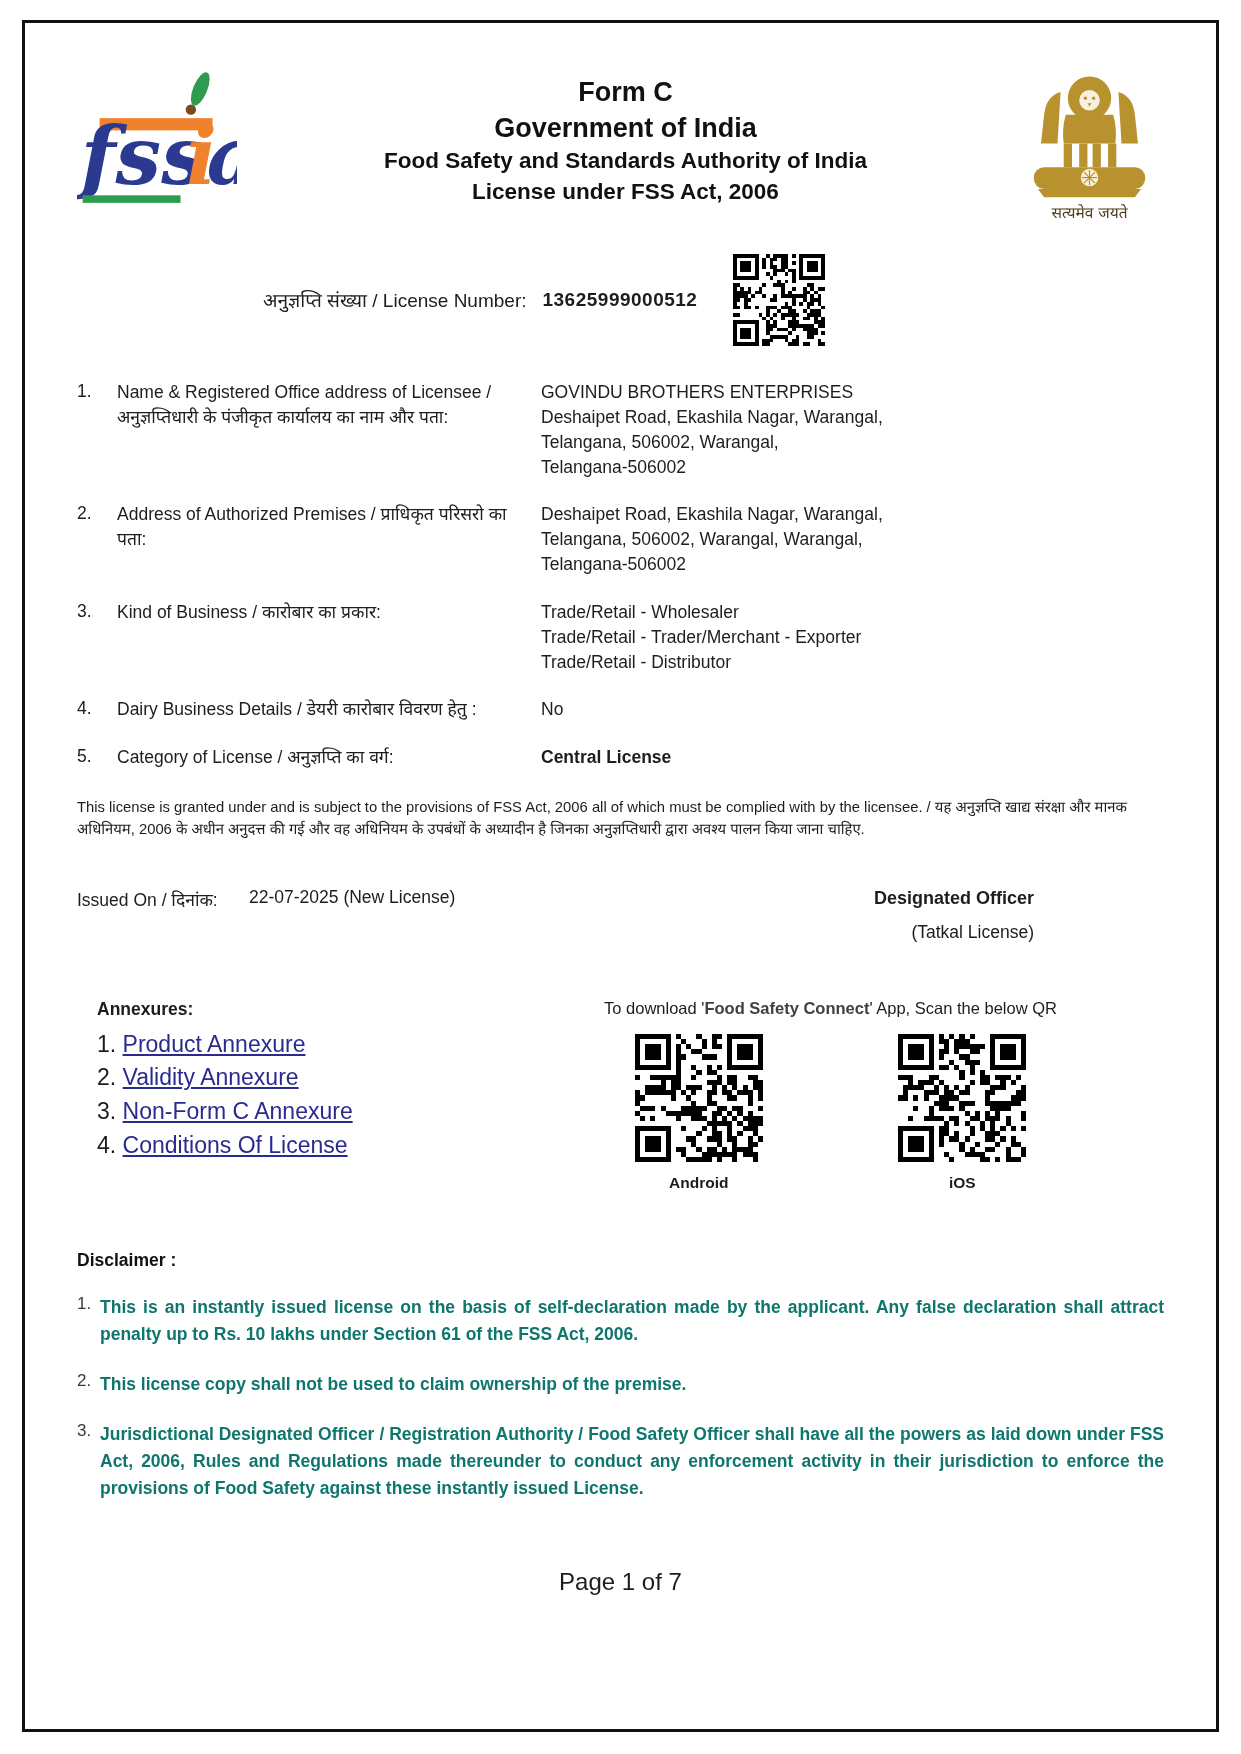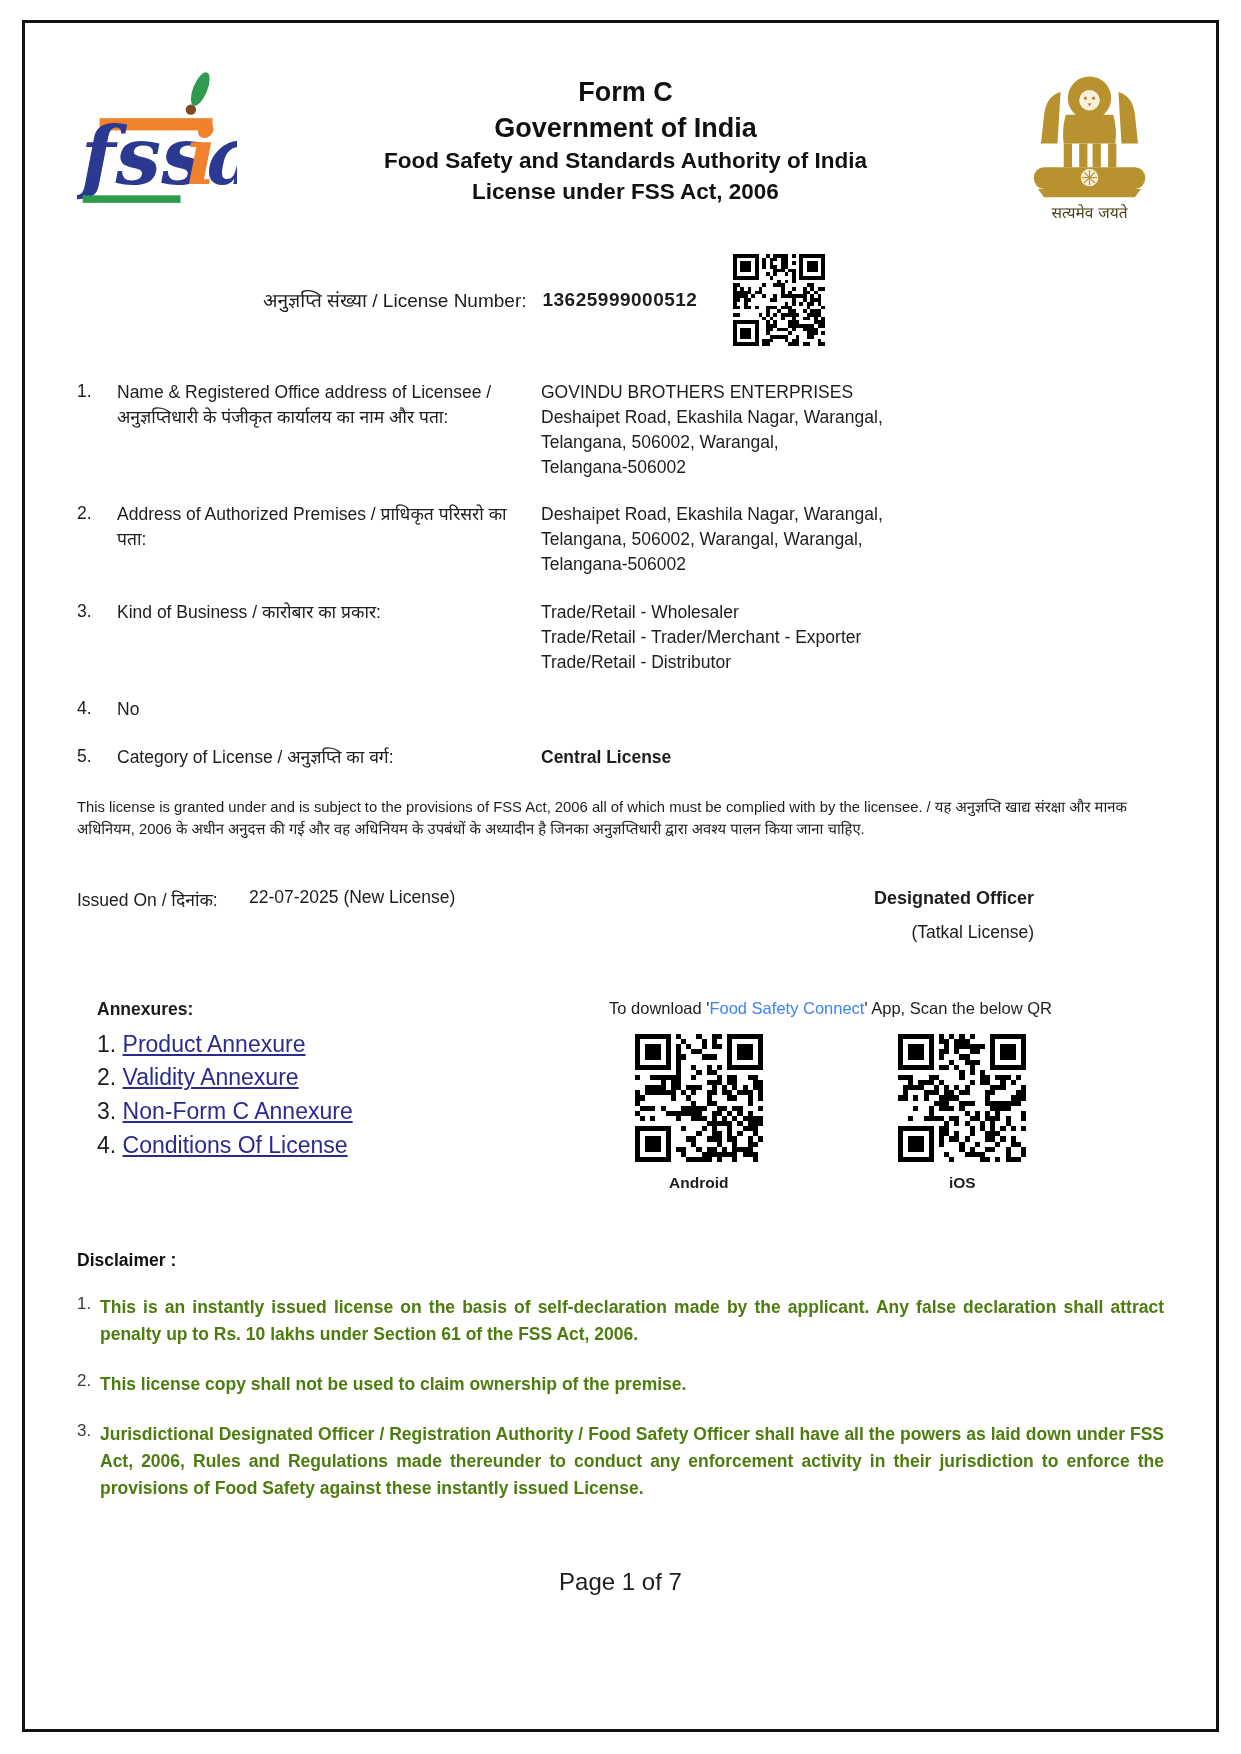--- a/index.html
+++ b/index.html
@@ -61,33 +61,33 @@
   .officer-sub { font-size: 17.5px; margin-top: 13px; white-space: nowrap; }
 
   
   .bottom-row { margin-top: 56px; display: flex; }
   .annexures { width: 490px; padding-left: 20px; }
   .annexures-heading { font-size: 17.5px; font-weight: bold; margin-bottom: 8px; }
   .annexure-item { font-size: 23px; line-height: 1.47; }
   .annexure-item a { color: #2b2b8e; text-decoration: underline; }
   .download { flex: 1; padding-right: 70px; }
   .download-line { font-size: 16.5px; text-align: center; white-space: nowrap; }
-  .download-line .app-name { color: #3b82f6; font-weight: normal; }
+  .download-line .app-name { color: #404040; font-weight: bold; }
   .qr-pair { display: flex; justify-content: space-around; margin-top: 16px; }
   .qr-cell { text-align: center; }
   .app-qr { width: 128px; height: 128px; margin: 0 auto; }
   .qr-caption { font-size: 15.5px; font-weight: bold; margin-top: 12px; }
 
   
   .disclaimer { margin-top: 58px; }
   .disclaimer-heading { font-size: 17.5px; font-weight: bold; color: #111; }
   .disclaimer-item { display: flex; margin-top: 23px; }
   .disclaimer-no { width: 23px; font-size: 17px; color: #3a3a3a; flex: 0 0 auto; }
   .disclaimer-text {
-    flex: 1; font-size: 17.5px; font-weight: bold; color: #4d7c0f;
+    flex: 1; font-size: 17.5px; font-weight: bold; color: #0f766e;
     line-height: 1.55; text-align: justify;
   }
 
   
   .footer { text-align: center; font-size: 24px; margin-top: 66px; color: #1d1d1d; }
 
   .qr svg { display: block; width: 100%; height: 100%; }
 </style>
 </head>
 <body>
@@ -173,20 +173,21 @@
     </div>
     <div class="field-row">
       <div class="field-no">3.</div>
       <div class="field-label">Kind of Business / कारोबार का प्रकार:</div>
       <div class="field-value">Trade/Retail - Wholesaler
 Trade/Retail - Trader/Merchant - Exporter
 Trade/Retail - Distributor</div>
     </div>
     <div class="field-row">
       <div class="field-no">4.</div>
+      <div class="field-label">Dairy Business Details / डेयरी कारोबार विवरण हेतु :</div>
       <div class="field-value">No</div>
     </div>
     <div class="field-row bold-value">
       <div class="field-no">5.</div>
       <div class="field-label">Category of License / अनुज्ञप्ति का वर्ग:</div>
       <div class="field-value">Central License</div>
     </div>
   </div>
 
   <div class="grant-note">This license is granted under and is subject to the provisions of FSS Act, 2006 all of which must be complied with by the licensee. / यह अनुज्ञप्ति खाद्य संरक्षा और मानक अधिनियम, 2006 के अधीन अनुदत्त की गई और वह अधिनियम के उपबंधों के अध्यादीन है जिनका अनुज्ञप्तिधारी द्वारा अवश्य पालन किया जाना चाहिए.</div>

